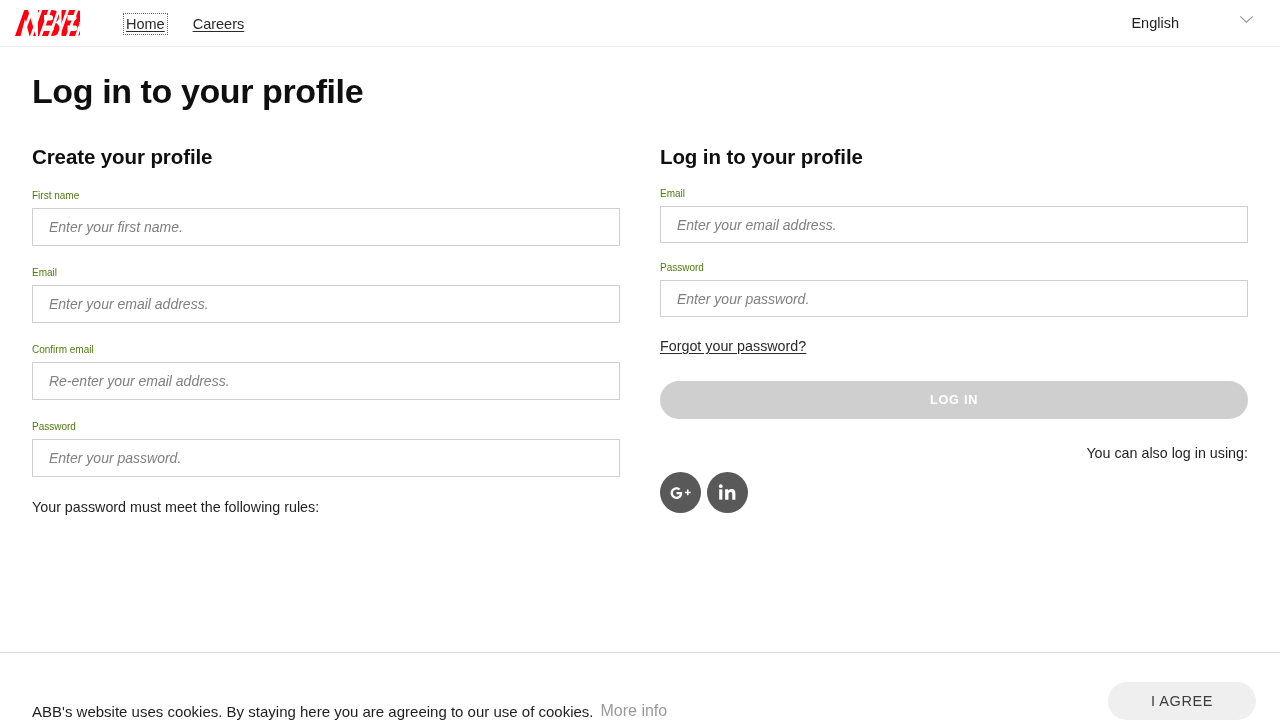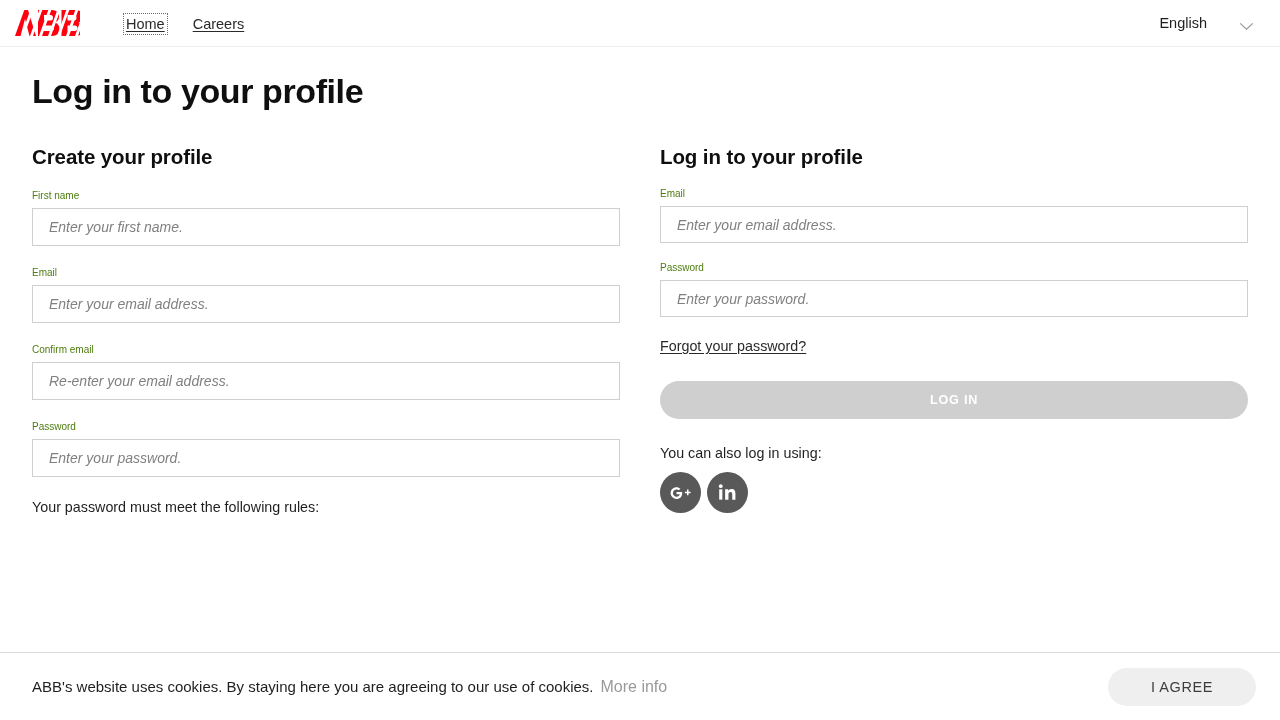--- a/index.html
+++ b/index.html
@@ -53,22 +53,22 @@
 
   .nav-link.is-focused {
     outline: 1px dotted #6e6e6e;
     outline-offset: 1px;
   }
 
   .header-spacer { flex: 1 1 auto; }
 
   .lang-select {
     display: flex;
-    align-items: flex-end;
-    gap: 32px;
+    align-items: flex-start;
+    gap: 60px;
     cursor: pointer;
     font-size: 14.5px;
     color: #1f1f1f;
     padding-right: 2px;
   }
 
   .chevron {
     width: 15px;
     height: 9px;
     display: block;
@@ -173,20 +173,21 @@
     font-size: 12.6px;
     font-weight: bold;
     letter-spacing: 0.8px;
     cursor: default;
   }
 
   .also-login {
     font-size: 14.3px;
     color: #1f1f1f;
     margin-top: 26px;
+    text-align: right;
   }
 
   .social-row {
     display: flex;
     gap: 6px;
     margin-top: 11px;
   }
 
   .social-btn {
     width: 41px;
@@ -206,21 +207,21 @@
   
   .cookie-bar {
     position: absolute;
     left: 0;
     bottom: 0;
     width: 1280px;
     height: 68px;
     background: #ffffff;
     border-top: 1px solid #d9d9d9;
     display: flex;
-    align-items: center;
+    align-items: flex-end;
     padding: 0 24px 0 32px;
   }
 
   .cookie-text {
     font-size: 15px;
     color: #1f1f1f;
   }
 
   .cookie-more {
     color: #9a9a9a;

